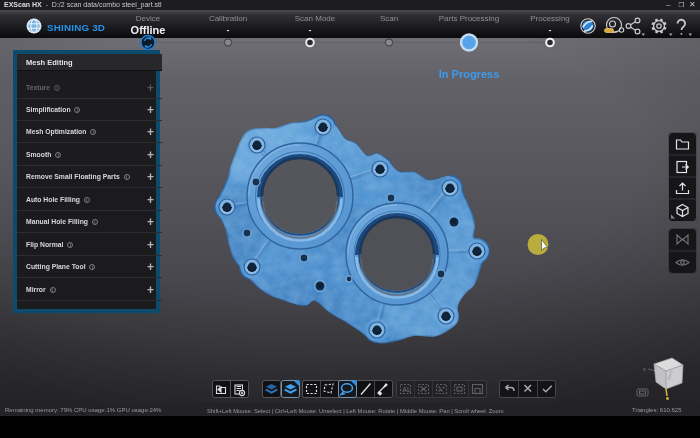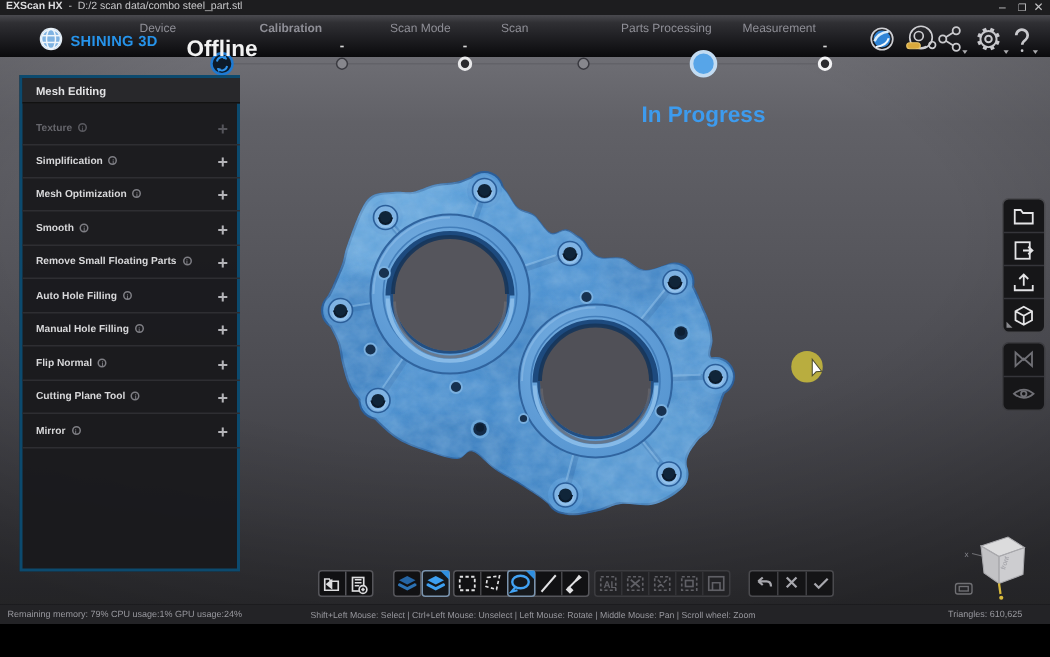--- a/index.html
+++ b/index.html
@@ -9,33 +9,33 @@
 
 
 #titlebar { left:0; top:0; width:700px; height:10px; background:#1d1d1f; color:#c8c8ca; font-size:7px; }
 #titlebar .t { left:4px; top:1px; }
 #titlebar b { color:#dcdcde; }
 .winbtn { top:0px; color:#c6c6c8; font-size:8px; }
 
 
 #header { left:0; top:10px; width:700px; height:28px;
   background:linear-gradient(180deg,#4a4a4f 0%,#303034 18%,#232327 45%,#131316 80%,#0a0a0c 100%); }
-.navlab { top:14px; width:110px; font-size:8px; color:#8f8f97; }
-.navval { top:24px; width:110px; text-align:center; font-size:15px; font-weight:bold; color:#f2f2f2; }
+.navlab { top:14px; width:110px; text-align:center; font-size:8px; color:#8f8f97; }
+.navval { top:24px; width:110px; text-align:center; font-size:11px; font-weight:bold; color:#f2f2f2; }
 .navdash { top:24.5px; width:110px; text-align:center; font-size:9px; font-weight:bold; color:#d8d8d8; }
 
 
 #viewport { left:0; top:38px; width:700px; height:365px;
   background:linear-gradient(180deg,#6e6e74 0%,#616167 12%,#57575d 35%,#4b4b51 60%,#3c3c41 85%,#333337 100%); }
 #vignette { left:0; top:38px; width:700px; height:365px;
   background:radial-gradient(ellipse 85% 75% at 47% 32%, rgba(0,0,0,0) 52%, rgba(0,0,0,0.10) 72%, rgba(0,0,0,0.30) 100%); }
 
 
-#panel { left:13px; top:50px; width:147px; height:331px; background:rgba(26,26,29,0.97);
-  border:2px solid #0c4a6e; }
+#panel { left:13px; top:50px; width:147px; height:263px; background:rgba(26,26,29,0.97);
+  border:4px solid #0c4a6e; }
 #panelhead { left:0; top:0; width:145px; height:17px; background:#28282b; border-bottom:1px solid #111;
   color:#e2e2e4; font-size:7.5px; font-weight:bold; line-height:17px; padding-left:9px; }
 .prow { left:0; width:145px; height:22px; border-bottom:1px solid #2e2e32; }
 .prow .lab { position:absolute; left:9px; top:7px; font-size:6.8px; font-weight:bold; color:#d8d8da; white-space:nowrap; }
 .prow .info { display:inline-block; width:6px; height:6px; border:1px solid #7e7e84; border-radius:50%;
   color:#7e7e84; font-size:4.5px; text-align:center; line-height:5px; vertical-align:0px; margin-left:2px; }
 .prow .plus { position:absolute; right:8px; top:4px; font-size:12px; font-weight:bold; color:#b4b4b8; }
 
 
 #statusbar { left:0; top:403px; width:700px; height:13px; background:#232326; color:#98989e; font-size:6px; }
@@ -394,28 +394,28 @@
 </g>
 <g id="cursor">
 <circle cx="538" cy="244.5" r="10.5" fill="#b9ad3f"></circle>
 <path d="M 541.5 239.5 l 0 11 l 2.6 -2.6 l 3.6 -0.4 z" fill="#ffffff" stroke="#4a4a30" stroke-width="0.7"></path>
 </g>
 
 </svg>
 
 <div class="abs navlab" style="left:93px;">Device</div>
 <div class="abs navval" style="left:93px;">Offline</div>
-<div class="abs navlab" style="left:173px;font-weight:bold;">Calibration</div>
+<div class="abs navlab" style="left:173px;">Calibration</div>
 <div class="abs navdash" style="left:173px;">-</div>
 <div class="abs navlab" style="left:260px;">Scan Mode</div>
 <div class="abs navdash" style="left:255px;">-</div>
 <div class="abs navlab" style="left:334px;">Scan</div>
 <div class="abs navlab" style="left:414px;">Parts Processing</div>
 <div class="abs navval" style="left:414px;color:#3d9bee;margin-top:44px;">In Progress</div>
-<div class="abs navlab" style="left:495px;">Measurement</div>
+<div class="abs navlab" style="left:495px;">Processing</div>
 <div class="abs navdash" style="left:495px;">-</div>
 
 <div id="panel" class="abs">
   <div id="panelhead" class="abs">Mesh Editing</div>
   <div class="abs prow" style="top:23px;">
       <span class="lab" style="color:#66666c;">Texture <span class="info" style="display:inline-block;border-color:#5a5a60;color:#5a5a60;">i</span></span>
       <span class="plus" style="color:#55555b;">+</span>
     </div>
   <div class="abs prow" style="top:45px;">
       <span class="lab">Simplification <span class="info" style="display:inline-block;">i</span></span>

